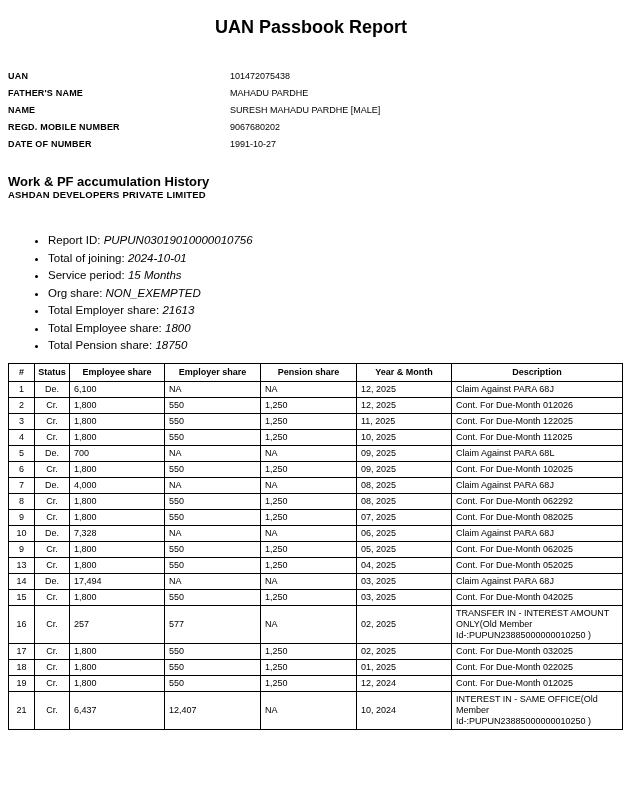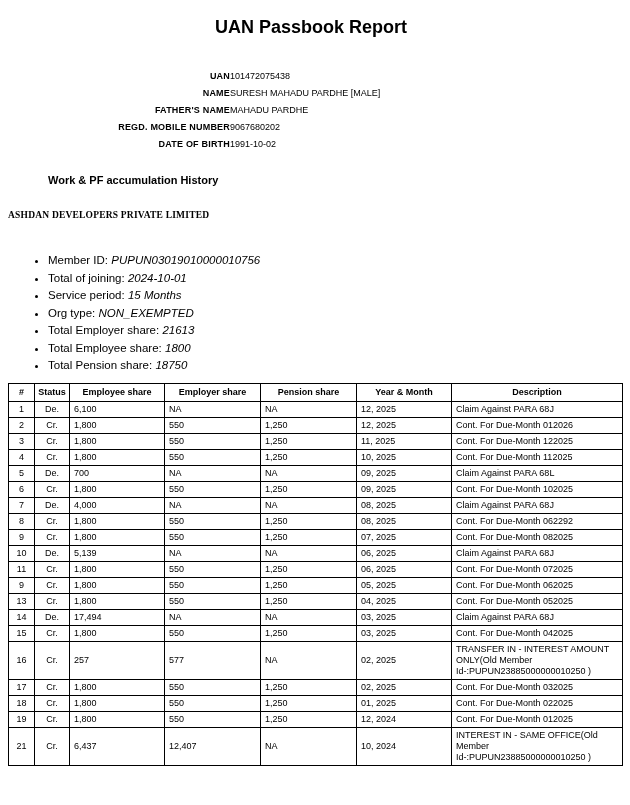--- a/index.html
+++ b/index.html
@@ -8,25 +8,25 @@
     width: 630px; height: 805px; overflow: hidden;
     color: #000;
     font-family: "Liberation Sans", sans-serif;
   }
   .page { padding: 14px 16px 0 8px; }
 
   .title { font-size: 18px; font-weight: bold; text-align: center; margin-top: 3px; }
 
   .info { margin-top: 30px; }
   .info-row { display: flex; font-size: 9px; line-height: 17px; }
-  .info-label { font-weight: bold; width: 222px; flex: none; letter-spacing: 0.2px; text-align: right; }
+  .info-label { font-weight: bold; width: 222px; flex: none; letter-spacing: 0.2px; }
   .info-value { font-weight: normal; }
 
-  .section-heading { font-size: 11px; font-weight: bold; margin-top: 21px; margin-left: 40px; }
-  .employer-name { font-size: 9.5px; font-weight: bold; margin-top: 24px; letter-spacing: 0.2px; font-family: Liberation Serif, serif; }
+  .section-heading { font-size: 13px; font-weight: bold; margin-top: 21px; }
+  .employer-name { font-size: 9.5px; font-weight: bold; letter-spacing: 0.2px; }
 
   .details { margin-top: 32px; padding-left: 40px; font-size: 11.5px; list-style: disc; }
   .detail-item { line-height: 17.5px; }
   .detail-value { font-style: italic; }
 
   .history-table {
     border-collapse: collapse; width: 614px; margin-top: 8px;
     font-size: 9px; table-layout: fixed;
   }
   .history-table th, .history-table td {
@@ -46,46 +46,46 @@
 <div class="page">
 
   <h1 class="title">UAN Passbook Report</h1>
 
   <div class="info">
     <div class="info-row">
       <span class="info-label">UAN</span>
       <span class="info-value">101472075438</span>
     </div>
       <div class="info-row">
+      <span class="info-label">FATHER'S NAME</span>
+      <span class="info-value">MAHADU PARDHE</span>
+    </div>
+      <div class="info-row">
       <span class="info-label">NAME</span>
       <span class="info-value">SURESH MAHADU PARDHE [MALE]</span>
     </div>
       <div class="info-row">
-      <span class="info-label">FATHER'S NAME</span>
-      <span class="info-value">MAHADU PARDHE</span>
-    </div>
-      <div class="info-row">
       <span class="info-label">REGD. MOBILE NUMBER</span>
       <span class="info-value">9067680202</span>
     </div>
       <div class="info-row">
-      <span class="info-label">DATE OF BIRTH</span>
-      <span class="info-value">1991-10-02</span>
+      <span class="info-label">DATE OF NUMBER</span>
+      <span class="info-value">1991-10-27</span>
     </div>
   </div>
 
   <h2 class="section-heading">Work &amp; PF accumulation History</h2>
 
   <h3 class="employer-name">ASHDAN DEVELOPERS PRIVATE LIMITED</h3>
 
   <ul class="details">
-    <li class="detail-item"><span class="detail-label">Member ID:</span> <span class="detail-value">PUPUN03019010000010756</span></li>
+    <li class="detail-item"><span class="detail-label">Report ID:</span> <span class="detail-value">PUPUN03019010000010756</span></li>
       <li class="detail-item"><span class="detail-label">Total of joining:</span> <span class="detail-value">2024-10-01</span></li>
       <li class="detail-item"><span class="detail-label">Service period:</span> <span class="detail-value">15 Months</span></li>
-      <li class="detail-item"><span class="detail-label">Org type:</span> <span class="detail-value">NON_EXEMPTED</span></li>
+      <li class="detail-item"><span class="detail-label">Org share:</span> <span class="detail-value">NON_EXEMPTED</span></li>
       <li class="detail-item"><span class="detail-label">Total Employer share:</span> <span class="detail-value">21613</span></li>
       <li class="detail-item"><span class="detail-label">Total Employee share:</span> <span class="detail-value">1800</span></li>
       <li class="detail-item"><span class="detail-label">Total Pension share:</span> <span class="detail-value">18750</span></li>
   </ul>
 
   <table class="history-table">
     <colgroup>
       <col style="width:26px">
         <col style="width:35px">
         <col style="width:95px">
@@ -183,34 +183,25 @@
         <td class="center">Cr.</td>
         <td>1,800</td>
         <td>550</td>
         <td>1,250</td>
         <td>07, 2025</td>
         <td>Cont. For Due-Month 082025</td>
       </tr>
         <tr>
         <td class="center">10</td>
         <td class="center">De.</td>
-        <td>5,139</td>
+        <td>7,328</td>
         <td>NA</td>
         <td>NA</td>
         <td>06, 2025</td>
         <td>Claim Against PARA 68J</td>
-      </tr>
-        <tr>
-        <td class="center">11</td>
-        <td class="center">Cr.</td>
-        <td>1,800</td>
-        <td>550</td>
-        <td>1,250</td>
-        <td>06, 2025</td>
-        <td>Cont. For Due-Month 072025</td>
       </tr>
         <tr>
         <td class="center">9</td>
         <td class="center">Cr.</td>
         <td>1,800</td>
         <td>550</td>
         <td>1,250</td>
         <td>05, 2025</td>
         <td>Cont. For Due-Month 062025</td>
       </tr>

